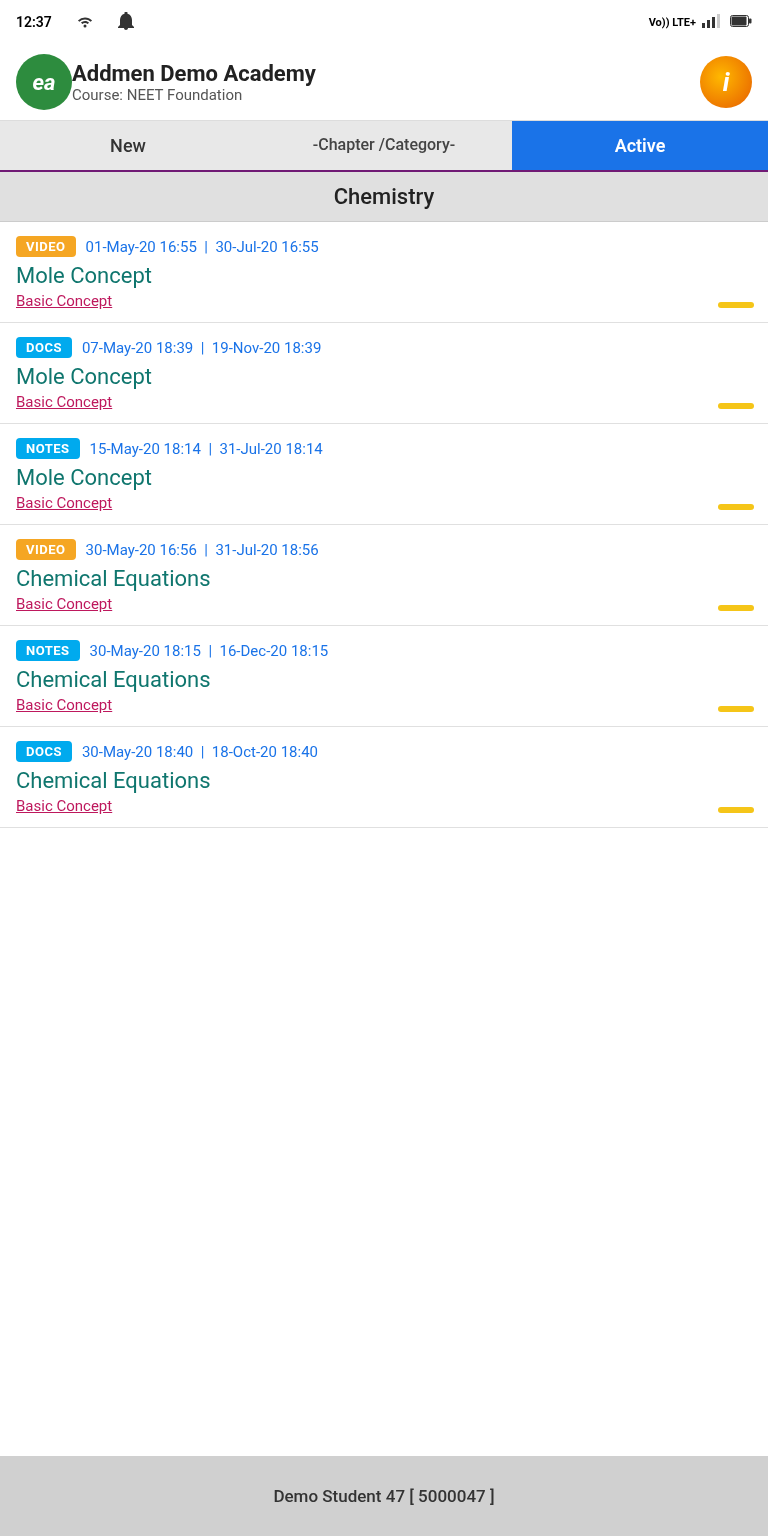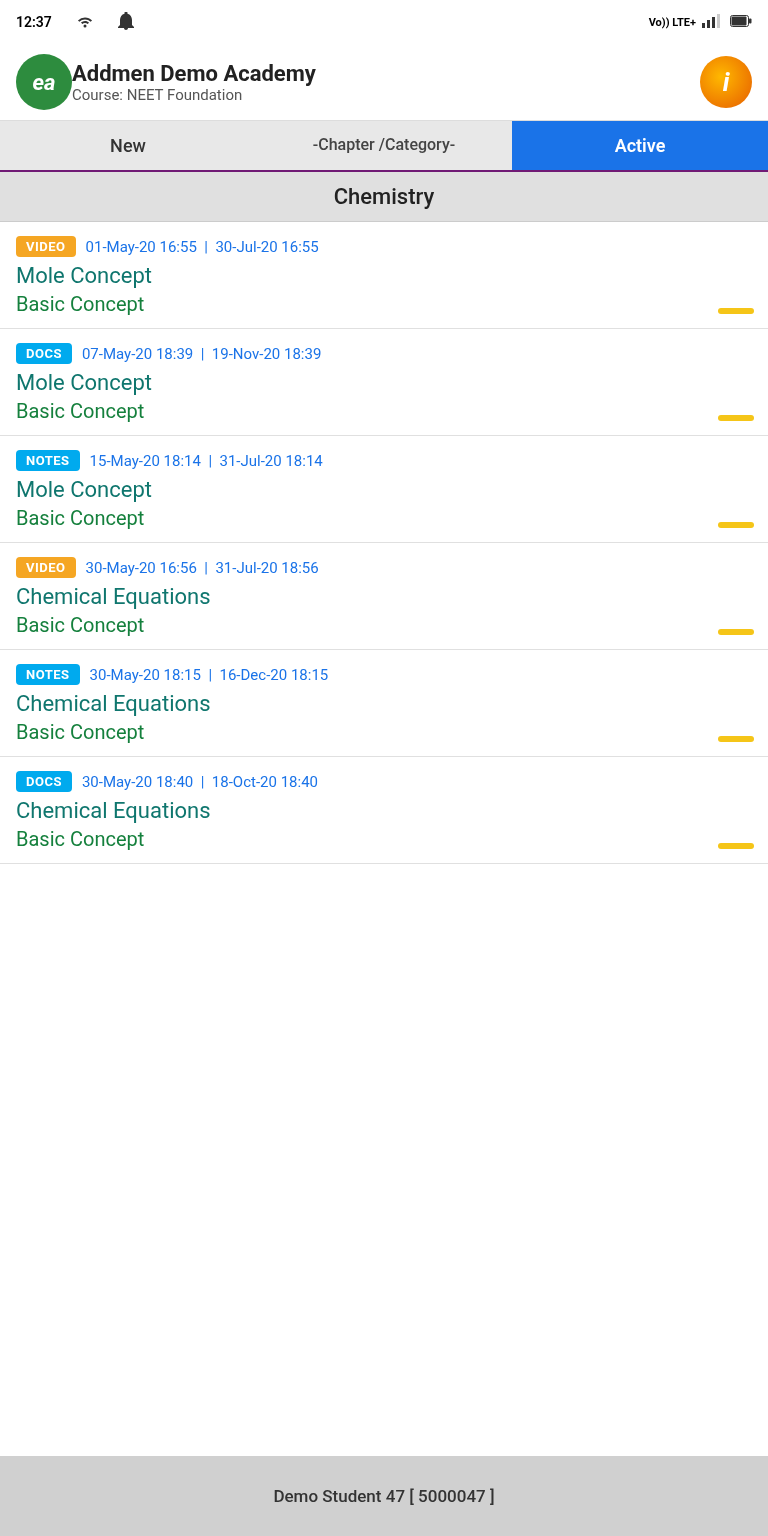--- a/index.html
+++ b/index.html
@@ -118,22 +118,23 @@
       font-size: 15px;
       color: #1a73e8;
     }
     .item-title {
       font-size: 22px;
       font-weight: 400;
       color: #0f766e;
       margin-bottom: 4px;
     }
     .item-subtitle {
-      font-size: 20px;
-      color: #15803d;
+      font-size: 15px;
+      color: #be185d;
+      text-decoration: underline;
     }
     .item-indicator {
       position: absolute;
       right: 14px;
       bottom: 14px;
       width: 36px;
       height: 6px;
       background: #f5c518;
       border-radius: 3px;
     }

